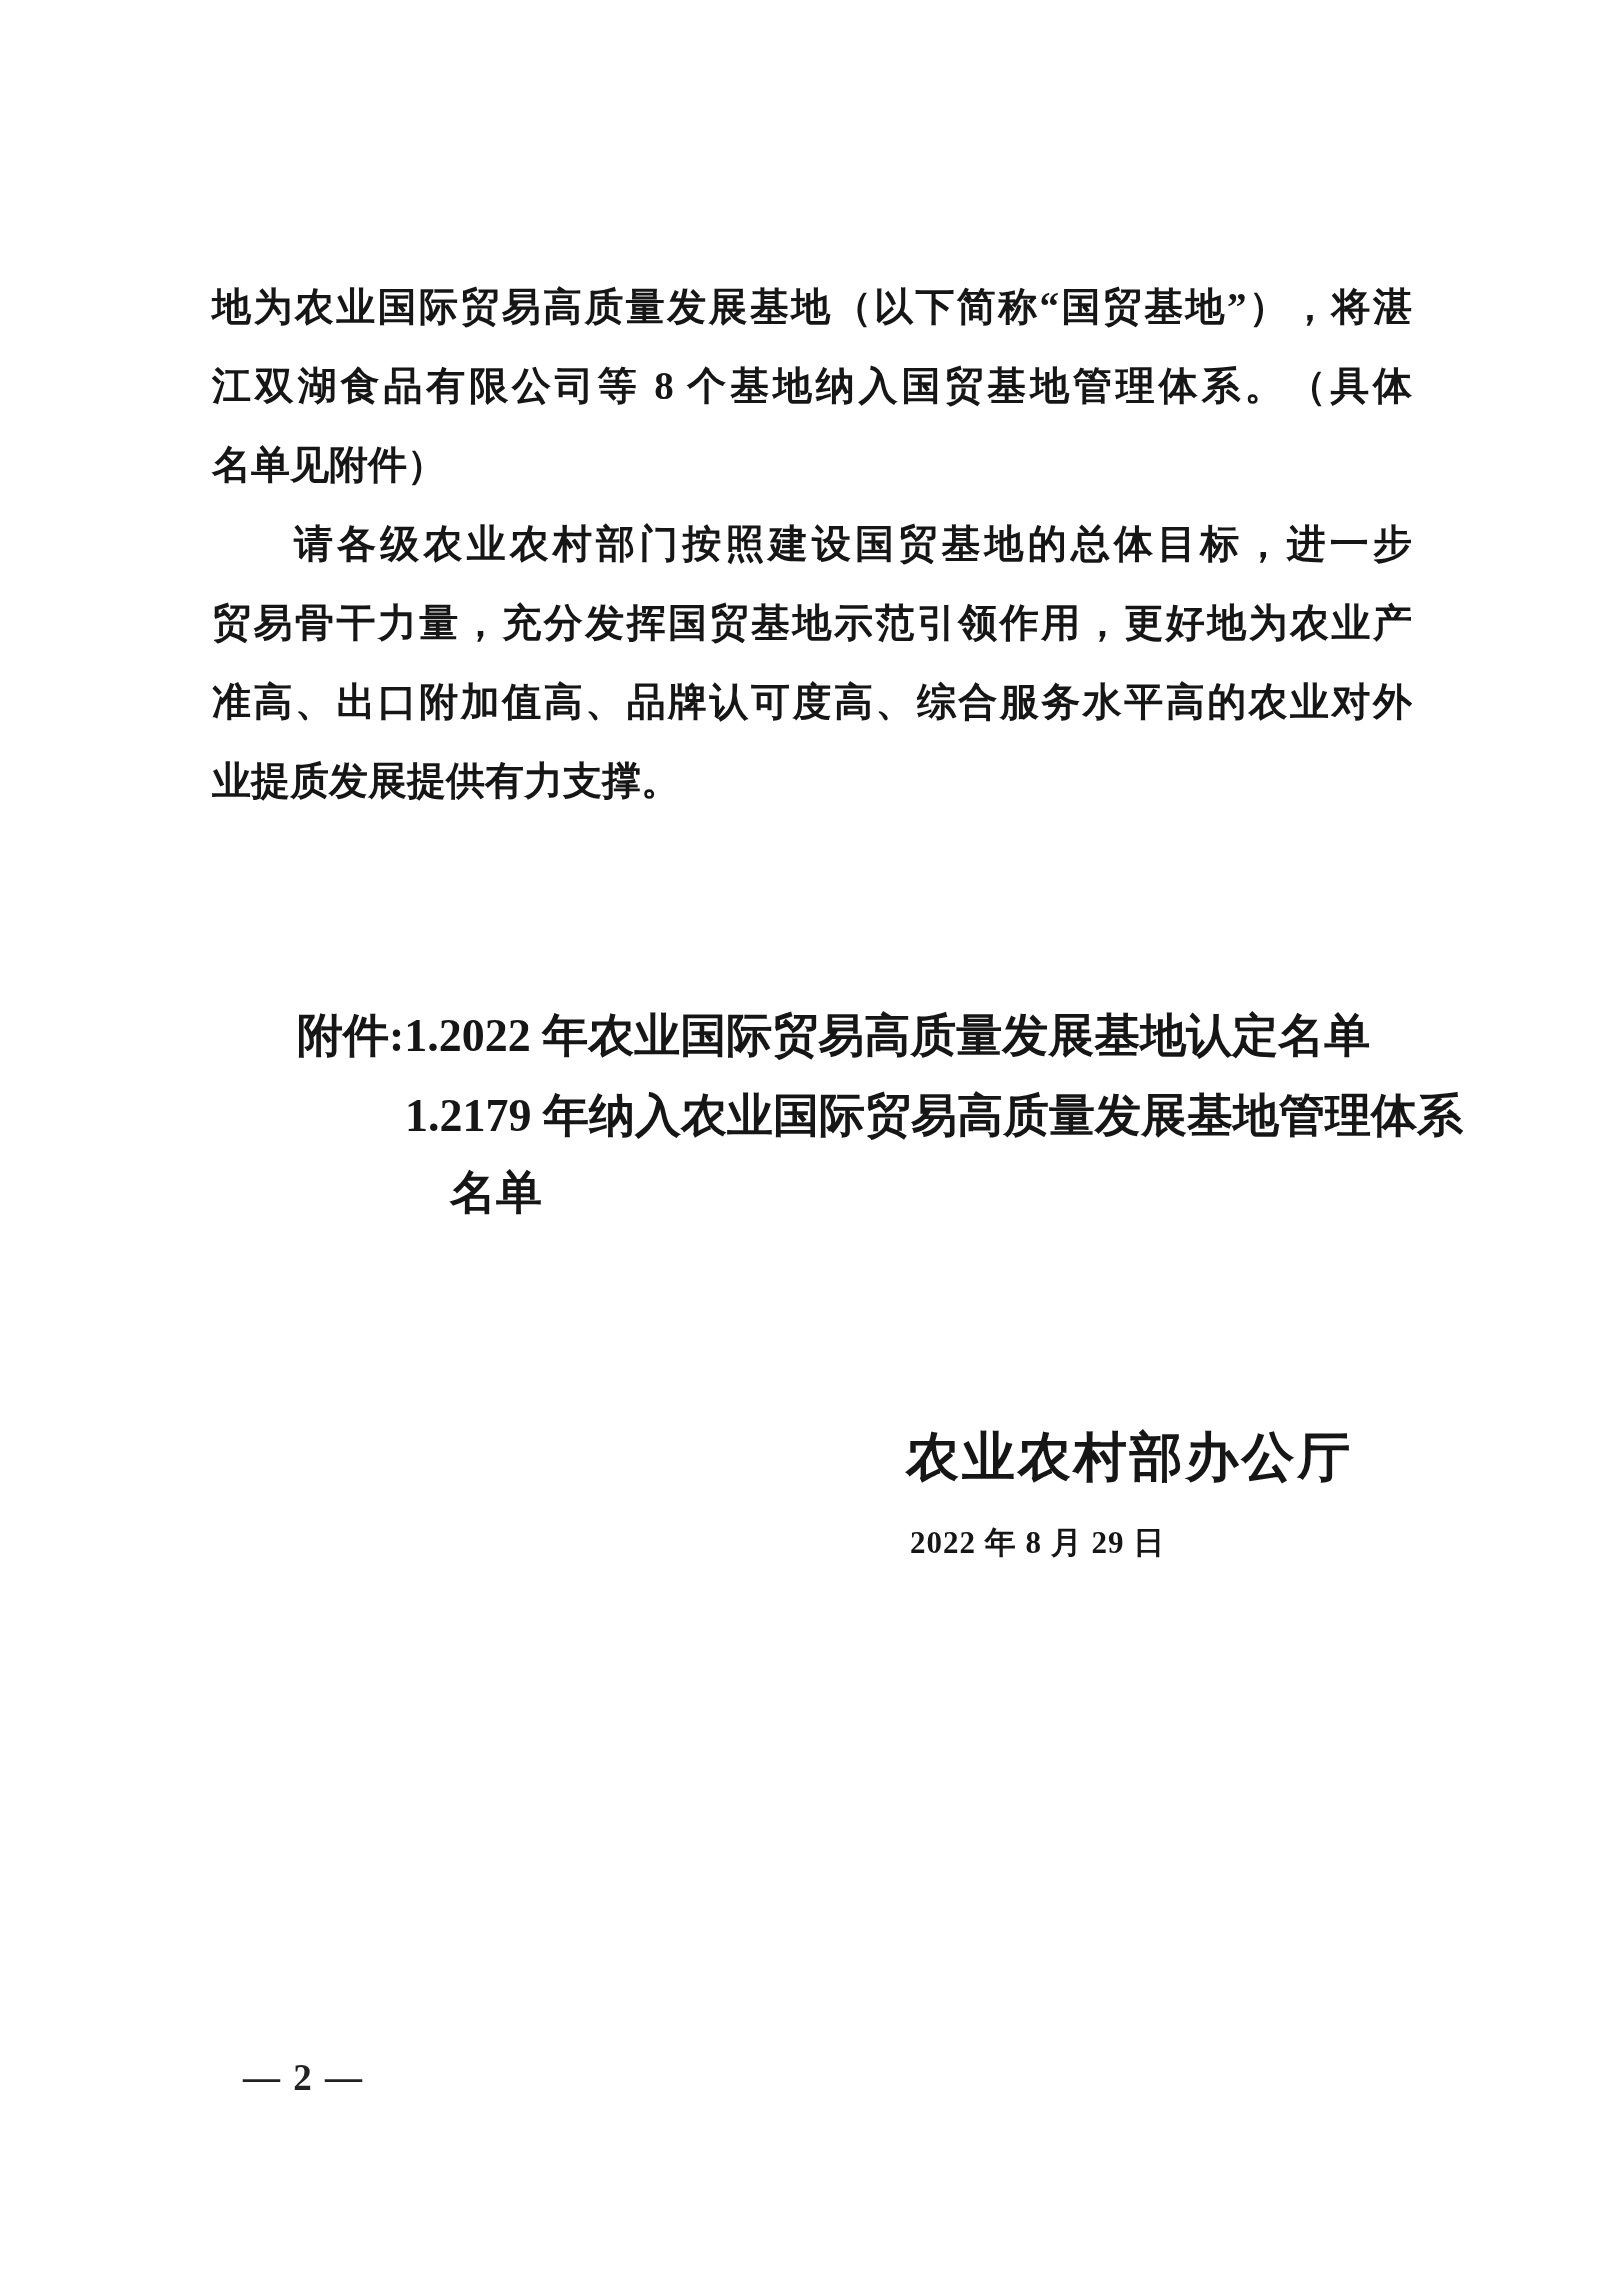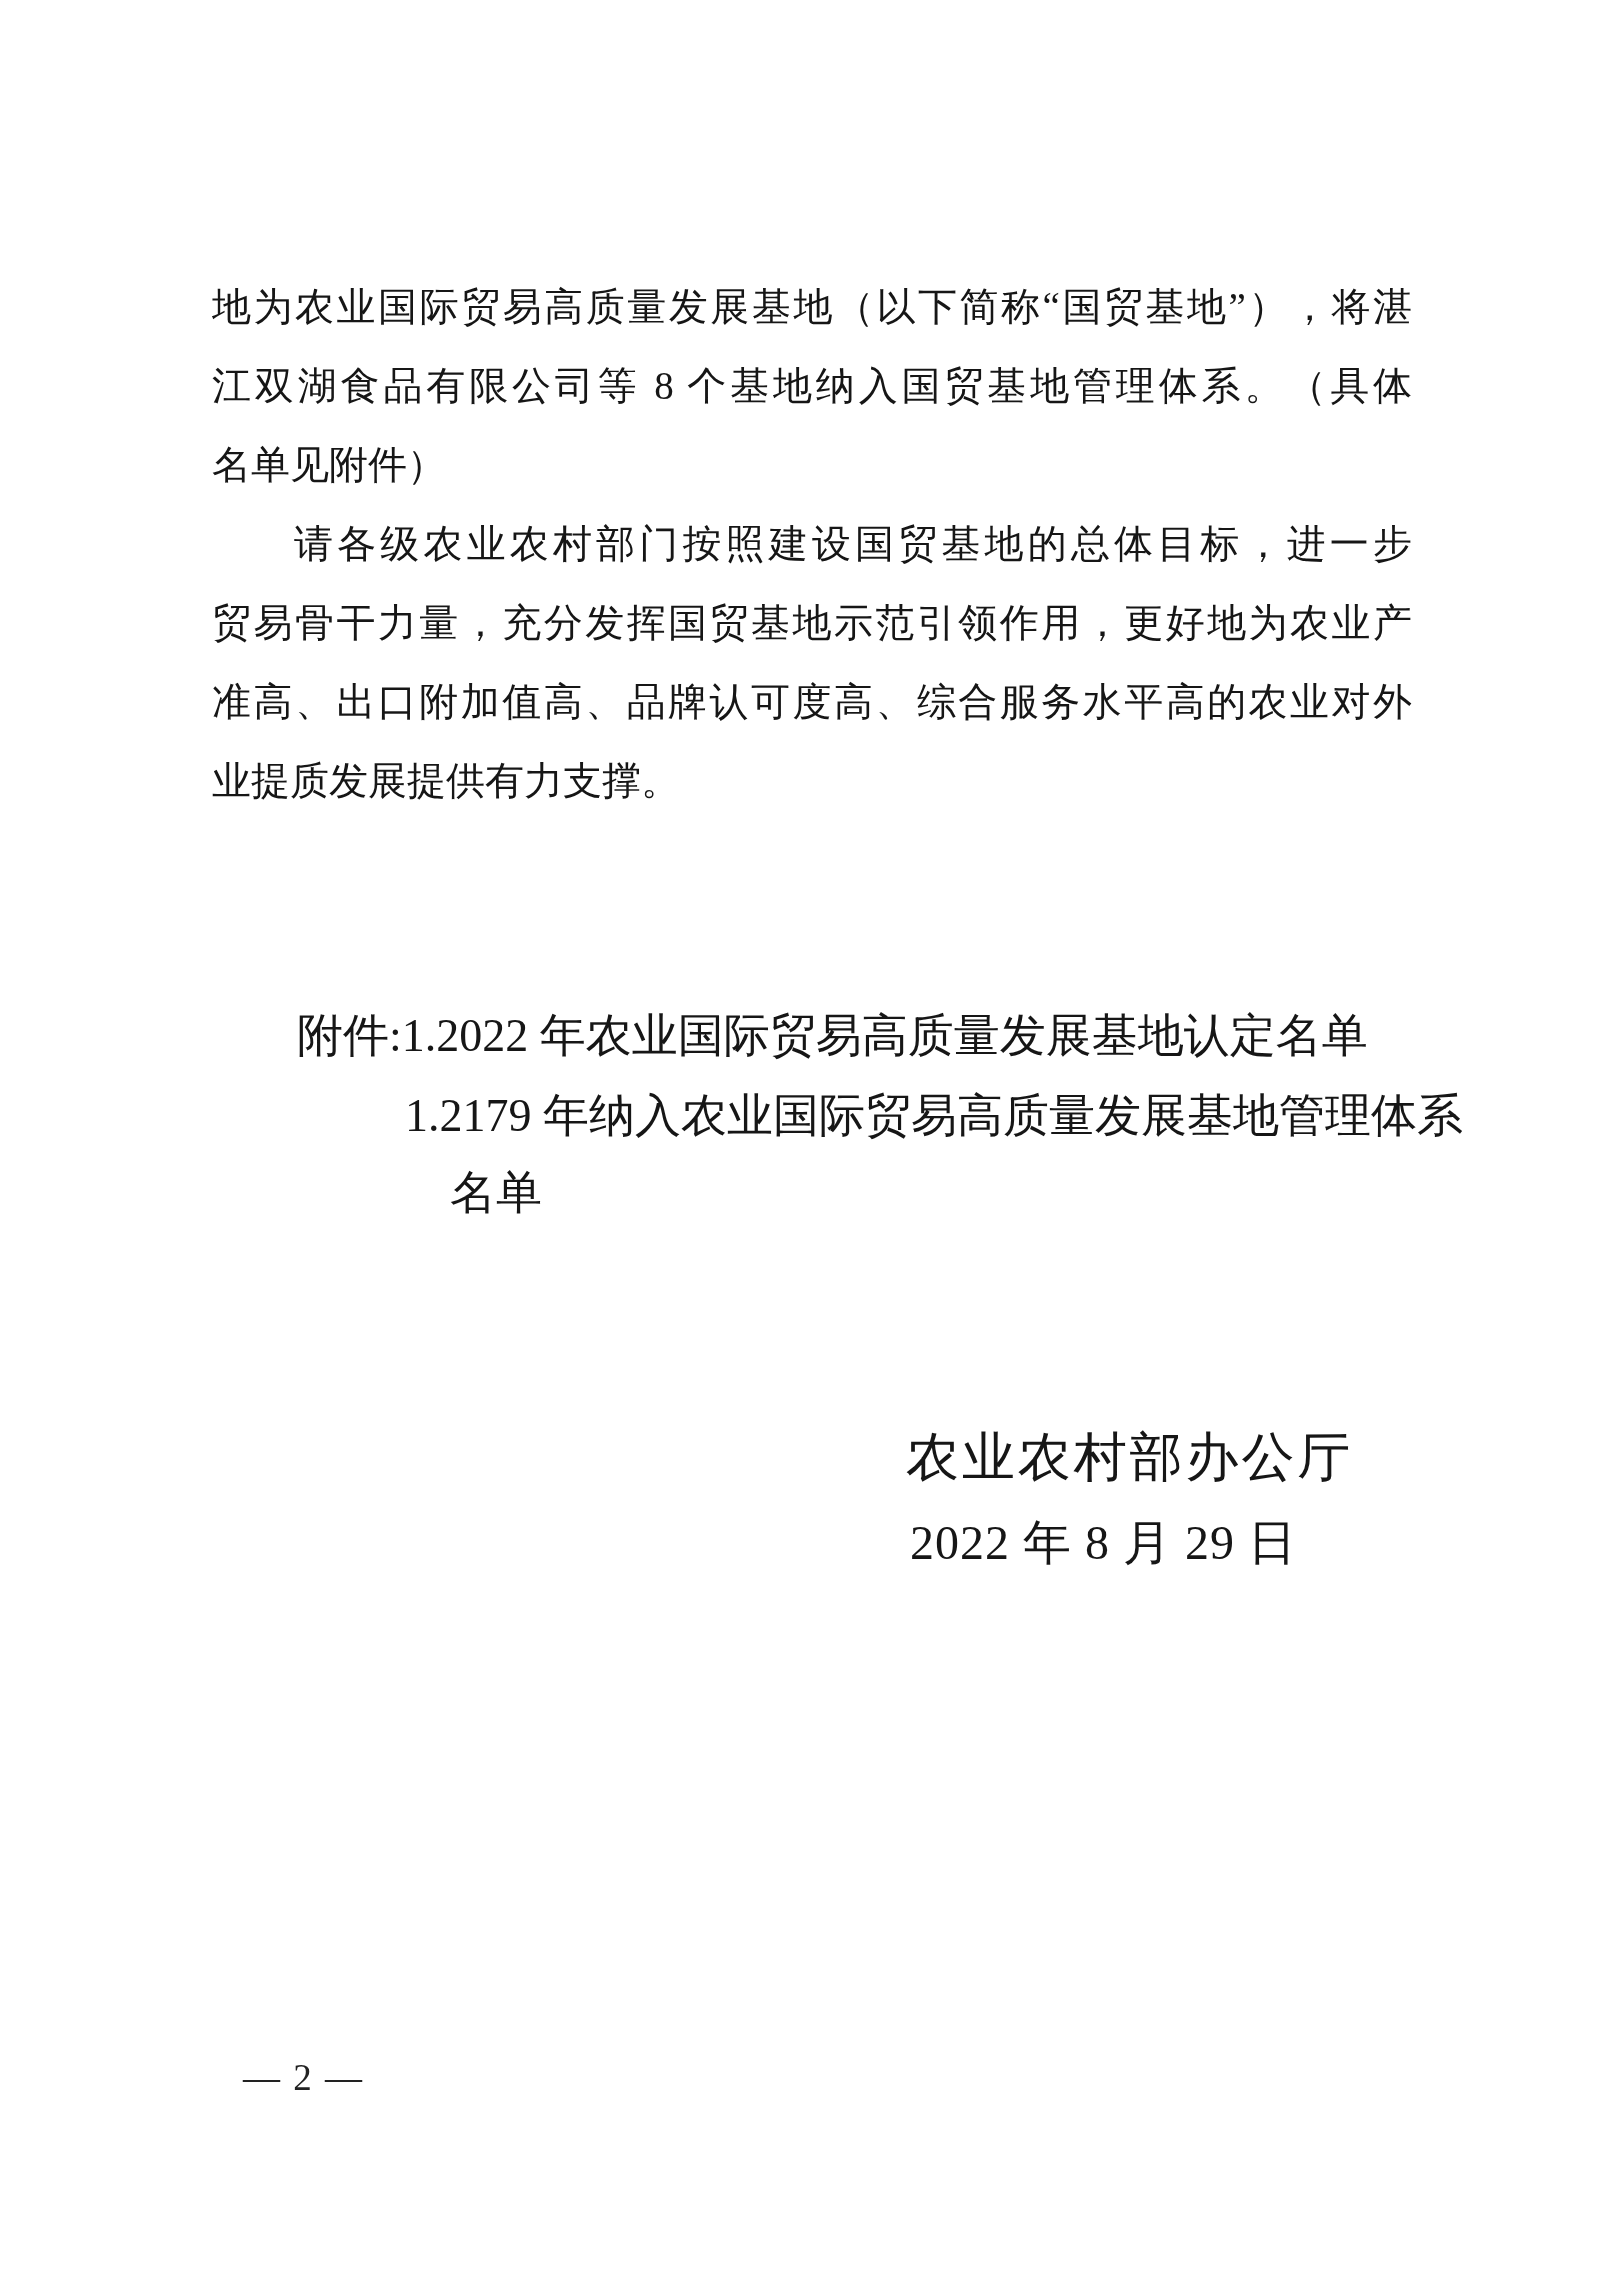--- a/index.html
+++ b/index.html
@@ -9,20 +9,21 @@
     background: #ffffff;
   }
   .page {
     position: relative;
     width: 1621px;
     height: 2293px;
     background: #ffffff;
     font-family: "Liberation Serif", "DejaVu Serif", serif;
     color: #161616;
     overflow: hidden;
+    font-weight: bold;
   }
   
   .body-text {
     position: absolute;
     left: 212px;
     top: 267px;
     width: 1200px;
     font-size: 39px;
     line-height: 79px;
   }
@@ -59,21 +60,21 @@
     font-size: 53px;
     line-height: 79px;
     letter-spacing: 2.9px;
     white-space: nowrap;
   }
   .sig-date {
     position: absolute;
     left: 910px;
     top: 1503px;
     margin: 0;
-    font-size: 48px;
+    font-size: 31px;
     line-height: 79px;
     letter-spacing: 1px;
     white-space: nowrap;
   }
   
   .footer-page-num {
     position: absolute;
     left: 243px;
     top: 2056px;
     margin: 0;

